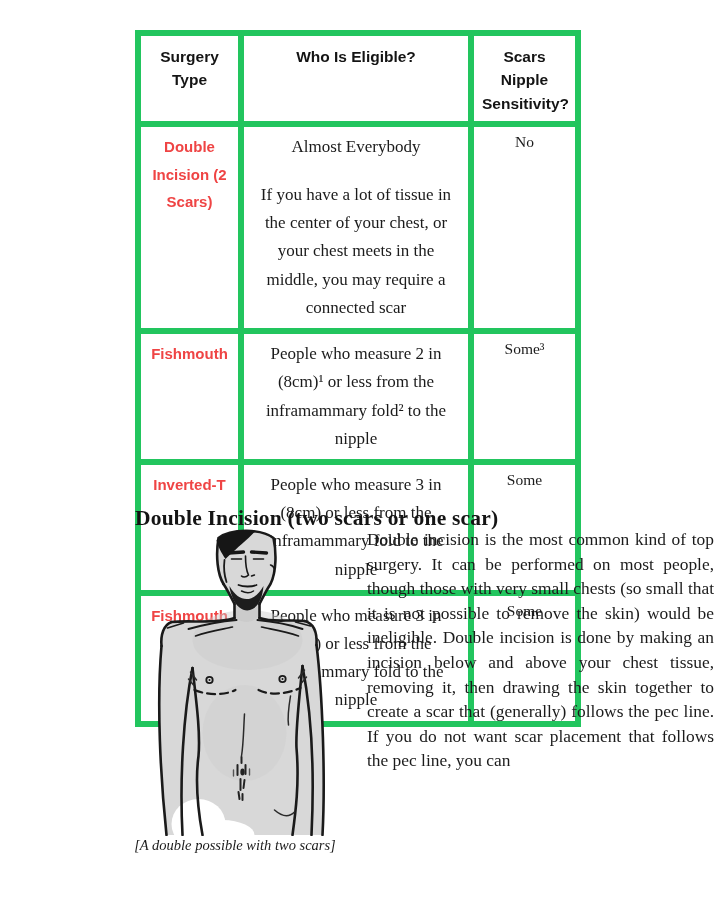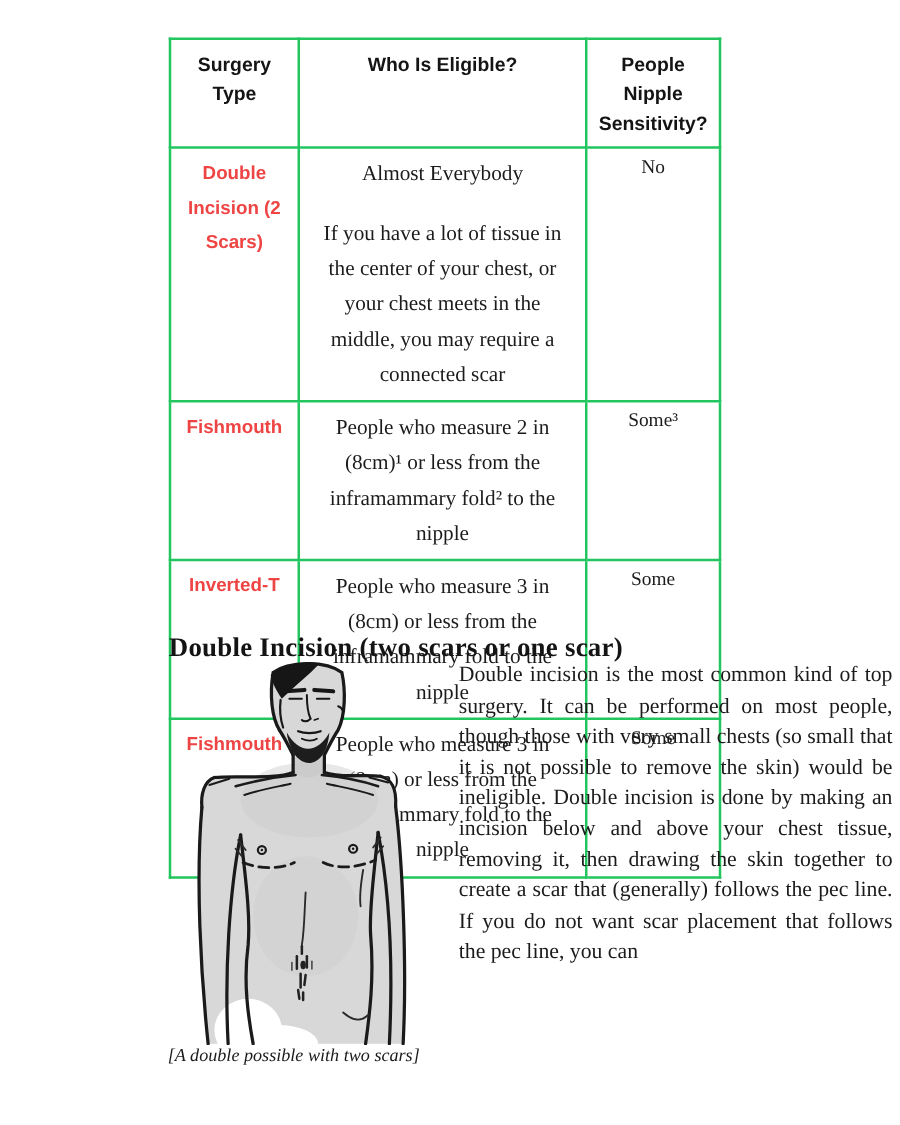--- a/index.html
+++ b/index.html
@@ -8,21 +8,21 @@
     position: relative; width: 720px; height: 900px;
     background: #ffffff; color: #1b1b1b;
     font-family: "Liberation Serif", serif; overflow: hidden;
   }
   
   table.surgery {
     position: absolute; left: 135px; top: 30px; width: 440px;
     border-collapse: collapse; table-layout: fixed;
   }
   table.surgery th, table.surgery td {
-    border: 2px solid #22c55e; vertical-align: top; text-align: center;
+    border: 6px solid #22c55e; vertical-align: top; text-align: center;
     padding: 6px 8px;
   }
   table.surgery th {
     font-family: "Liberation Sans", sans-serif; font-weight: 700;
     font-size: 15.5px; line-height: 1.5; padding-top: 9px; color: #141414;
   }
   td.col-type {
     font-family: "Liberation Sans", sans-serif; font-weight: 700;
     font-size: 15px; line-height: 1.85; padding-top: 9px; color: #ef4444;
   }
@@ -58,21 +58,21 @@
   <table class="surgery">
     <colgroup>
       <col style="width:103px">
         <col style="width:230px">
         <col style="width:107px">
     </colgroup>
     <thead>
       <tr>
         <th>Surgery Type</th>
         <th>Who Is Eligible?</th>
-        <th>People Nipple Sensitivity?</th>
+        <th>Scars Nipple Sensitivity?</th>
       </tr>
     </thead>
     <tbody>
       <tr style="height:120px">
         <td class="col-type">Double Incision (2 Scars)</td>
         <td class="col-elig">
           <div class="elig-main">Almost Everybody</div>
           <div class="elig-note">If you have a lot of tissue in the center of your chest, or your chest meets in the middle, you may require a connected scar</div>
         </td>
         <td class="col-sens">No</td>

